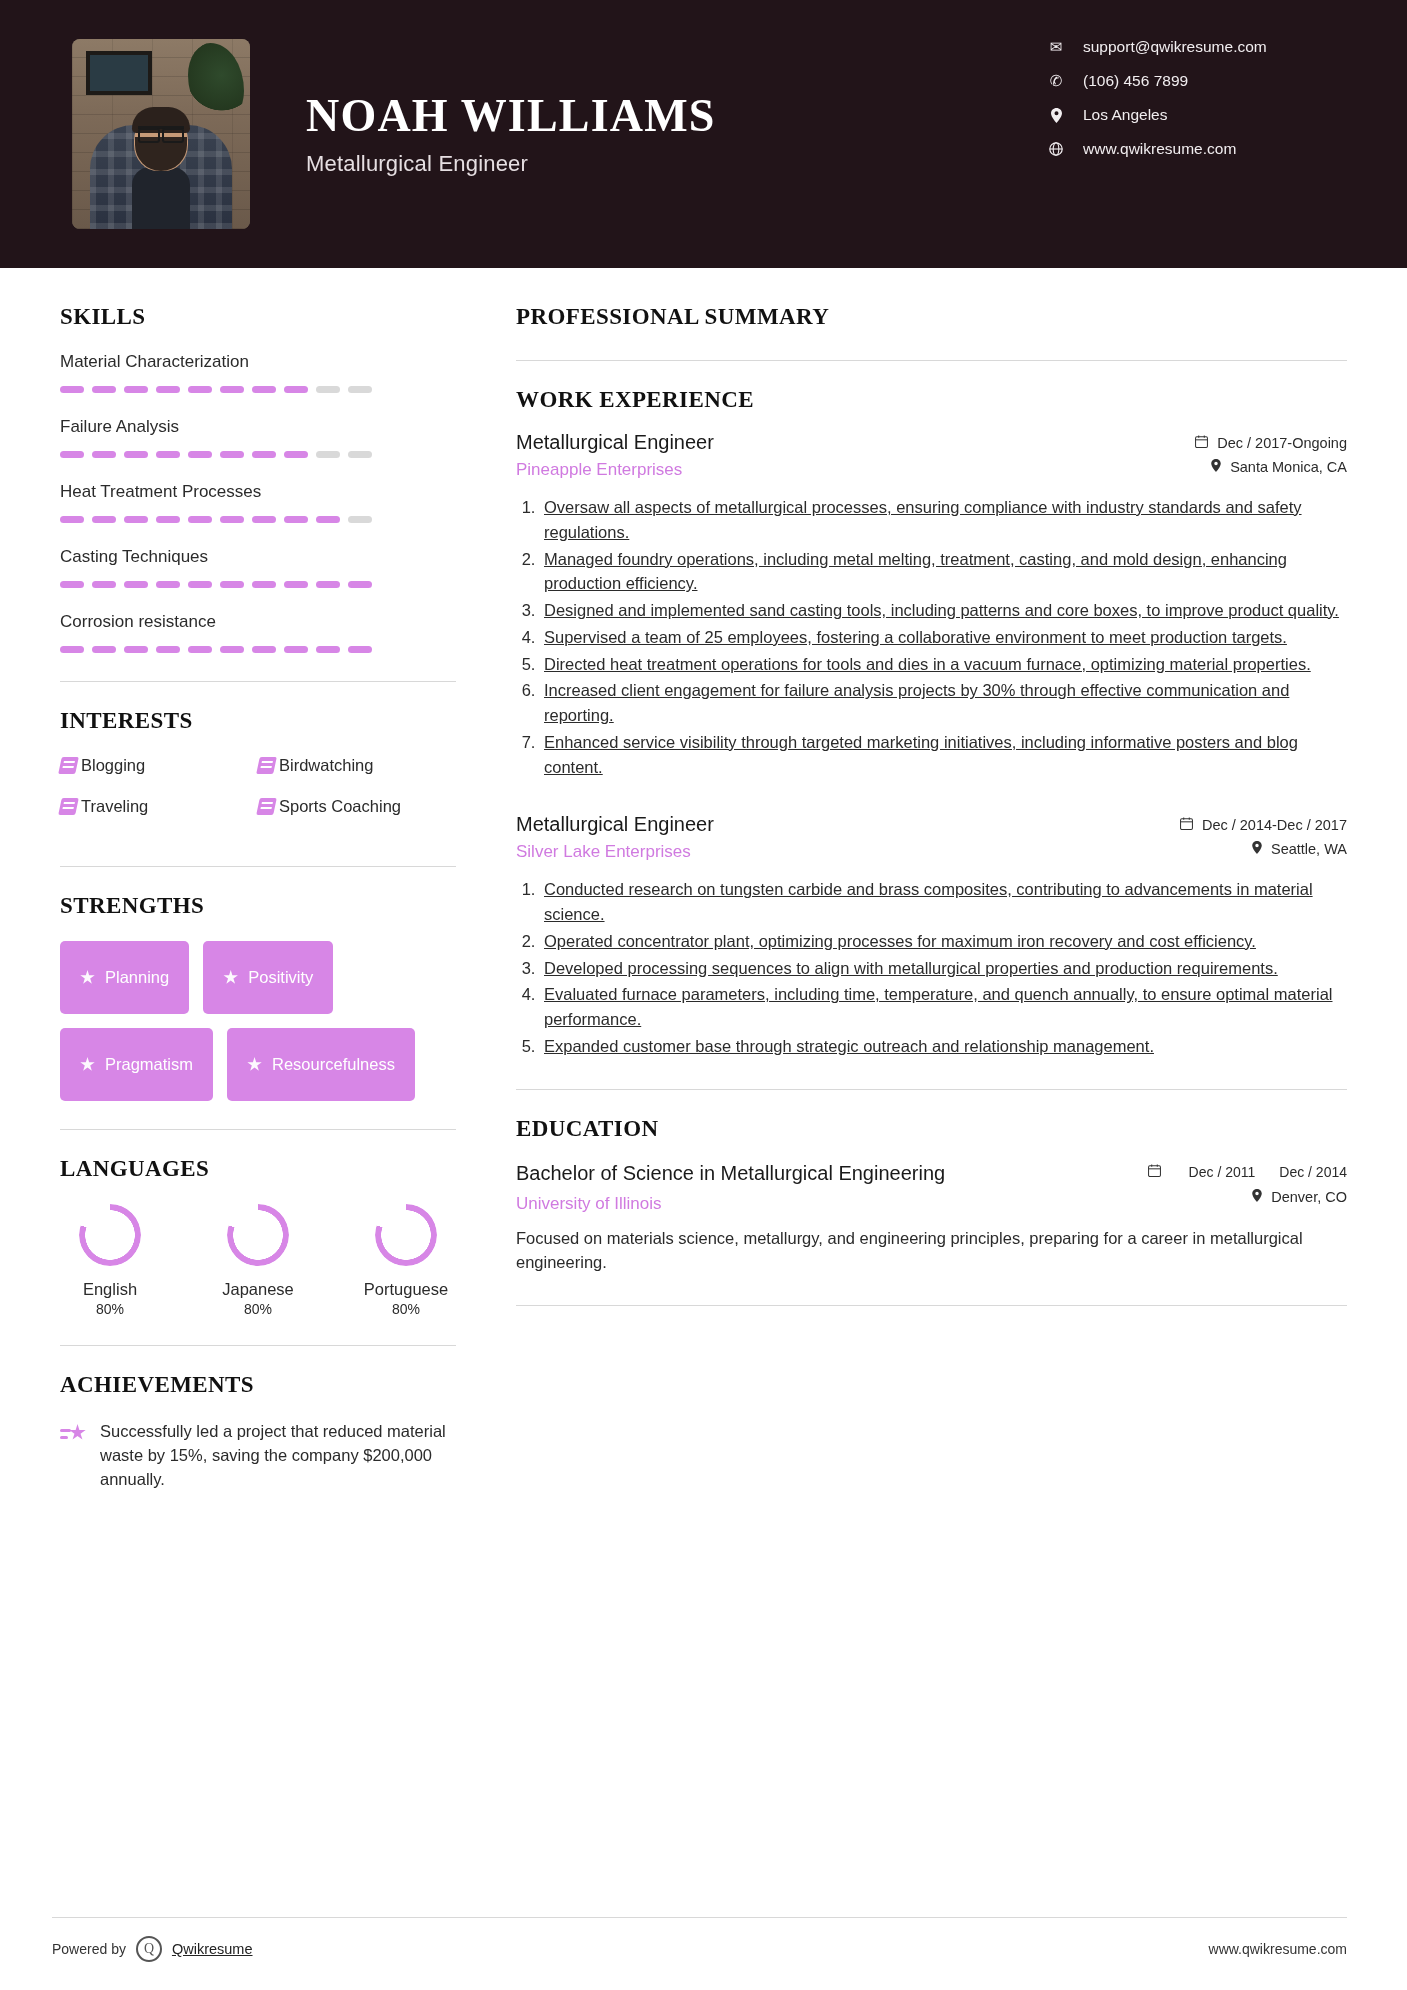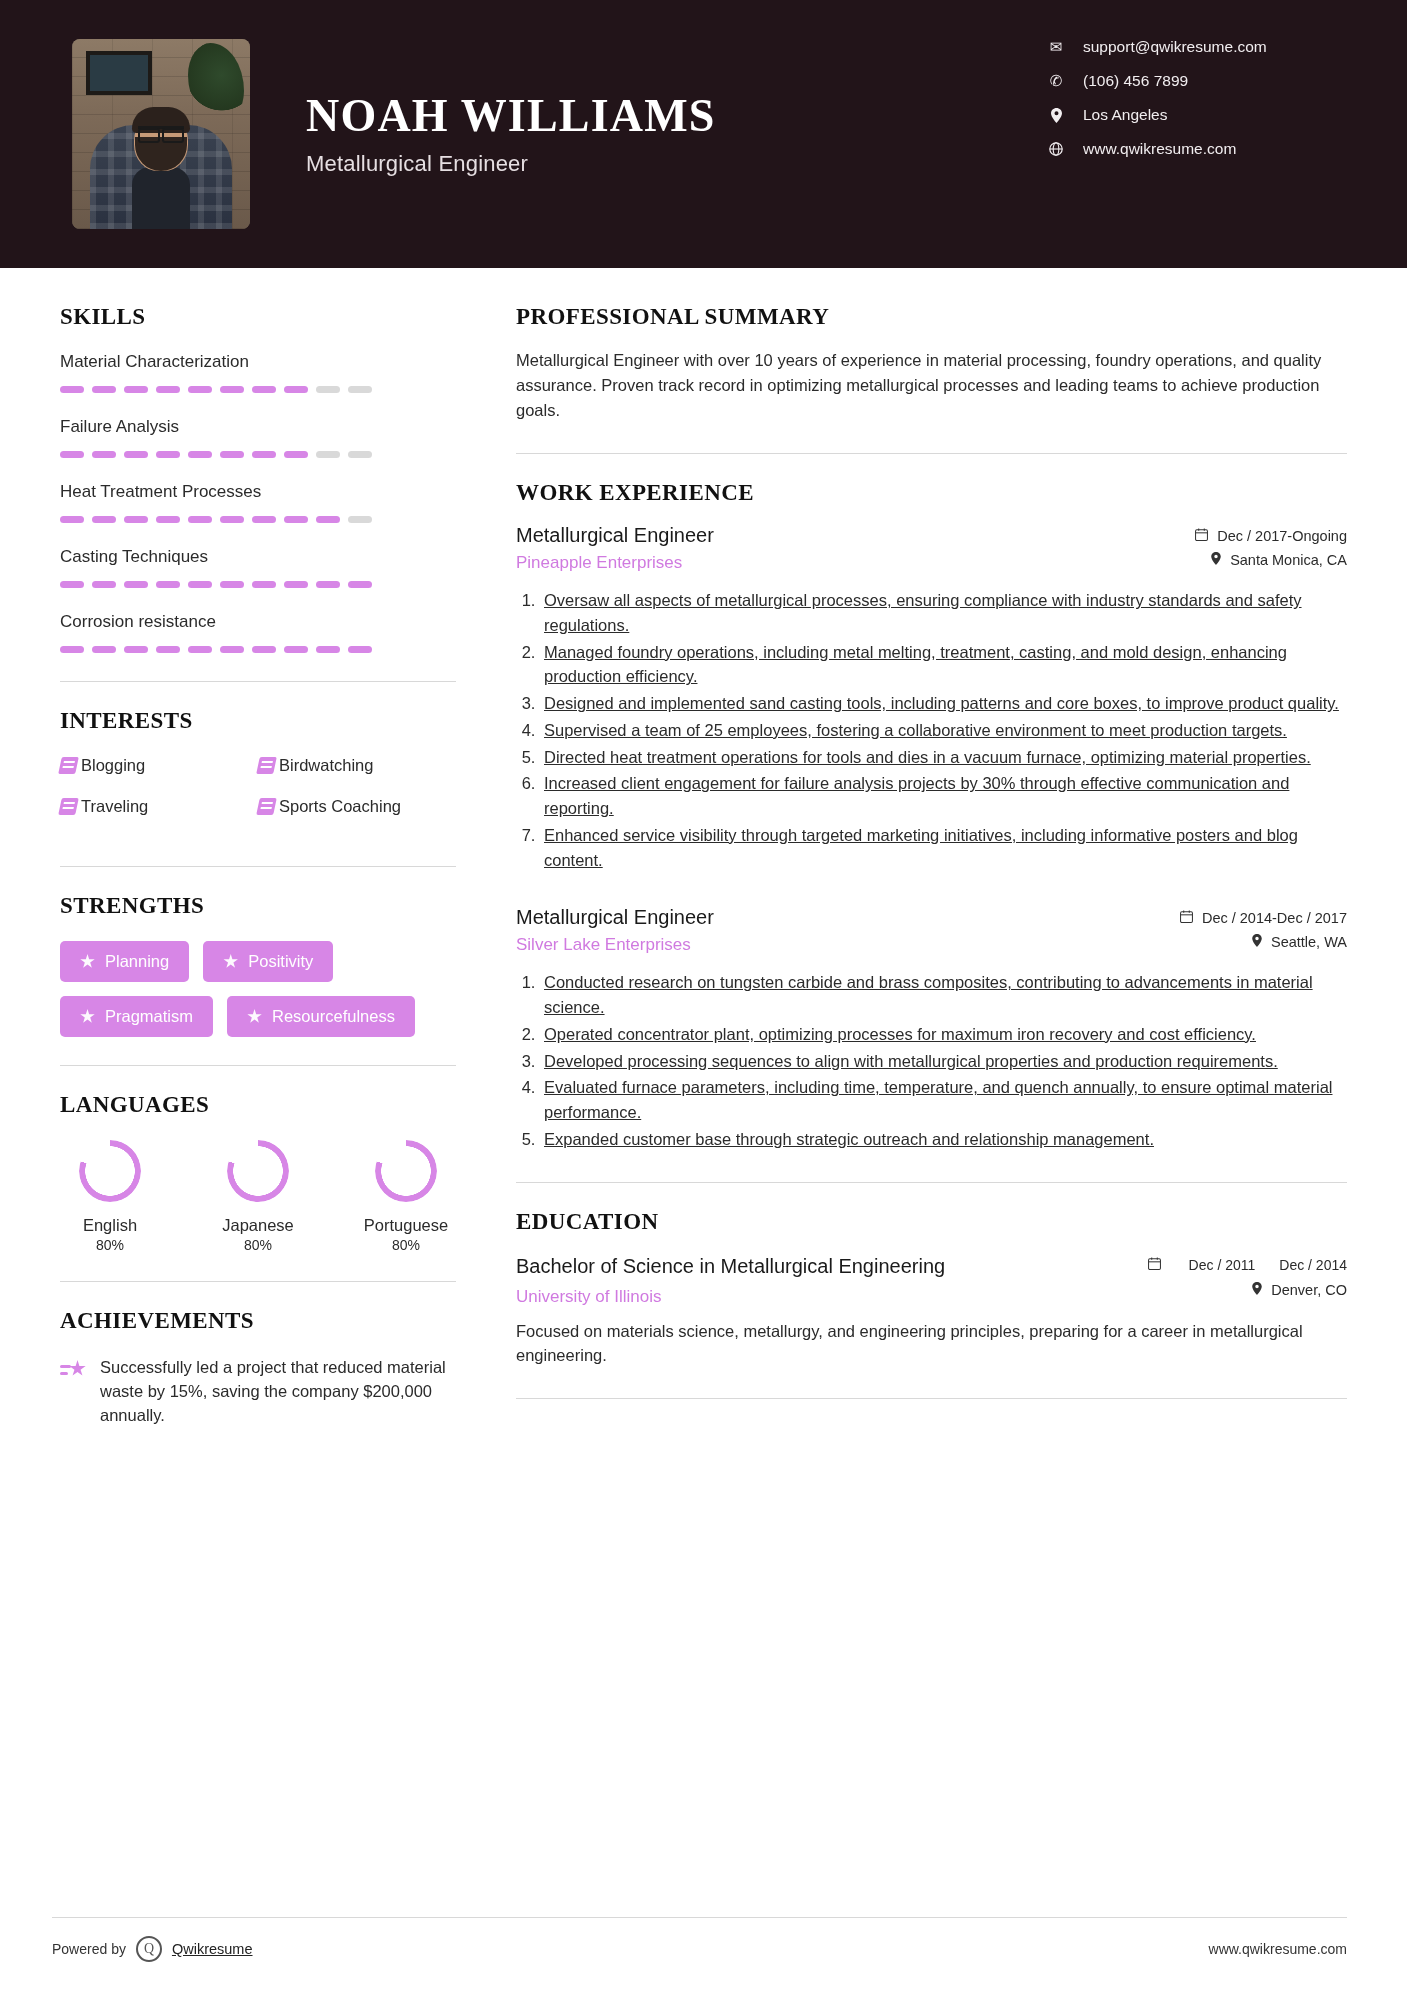--- a/index.html
+++ b/index.html
@@ -184,21 +184,21 @@
 
   
   .strengths { display:flex; flex-wrap:wrap; gap:14px 14px; }
   .chip {
     display:inline-flex;
     align-items:center;
     gap:10px;
     background:#d786e6;
     color:#ffffff;
     border-radius:5px;
-    padding:11px 20px;
+    padding:27px 20px;
     font-size:16.5px;
   }
   .star {
     width:15px; height:15px; flex:0 0 auto;
     background:#ffffff;
     clip-path:polygon(50% 0%,61% 35%,98% 35%,68% 57%,79% 91%,50% 70%,21% 91%,32% 57%,2% 35%,39% 35%);
     opacity:.95;
   }
 
   
@@ -497,21 +497,20 @@
      </span>
      <span class="ach-text">Successfully led a project that reduced material waste by 15%, saving the company $200,000 annually.</span>
    </div>
         </div>
 
     </div>
 
     <div class="right">
 
       <h2 class="sec">PROFESSIONAL SUMMARY</h2>
-      <div class="summary">Metallurgical Engineer with over 10 years of experience in material processing, foundry operations, and quality assurance. Proven track record in optimizing metallurgical processes and leading teams to achieve production goals.</div>
 
       <div class="divider"></div>
 
       <h2 class="sec">WORK EXPERIENCE</h2>
       <div id="jobs-list">
           <div class="job">
      <div class="job-head">
        <div>
          <div class="job-title">Metallurgical Engineer</div>
          <div class="job-company">Pineapple Enterprises</div>

